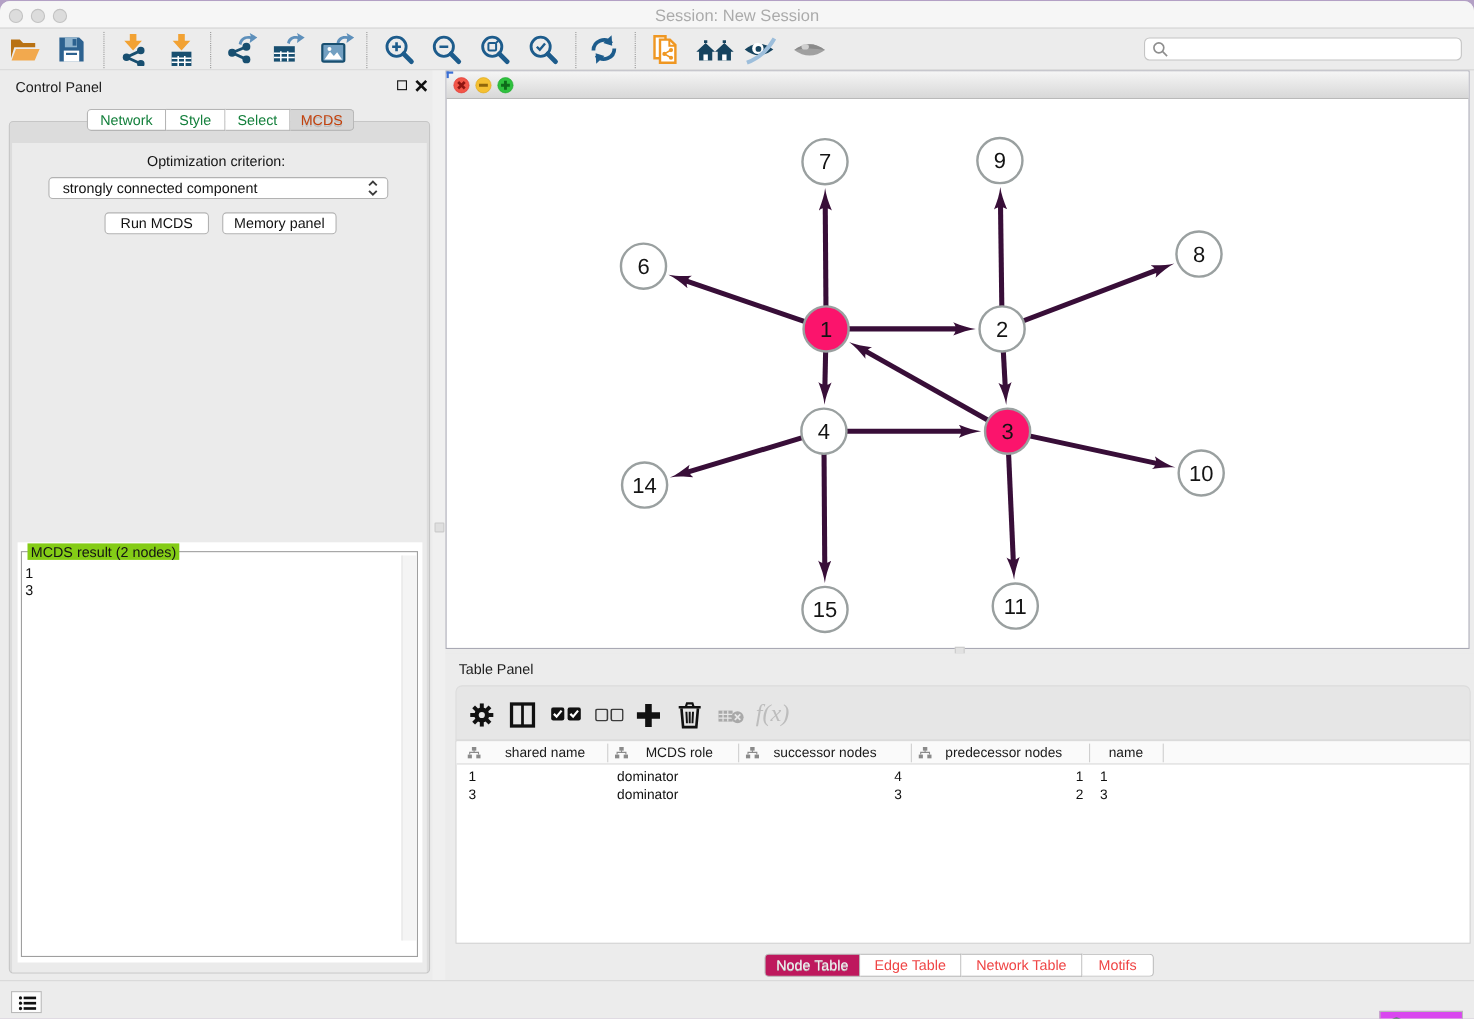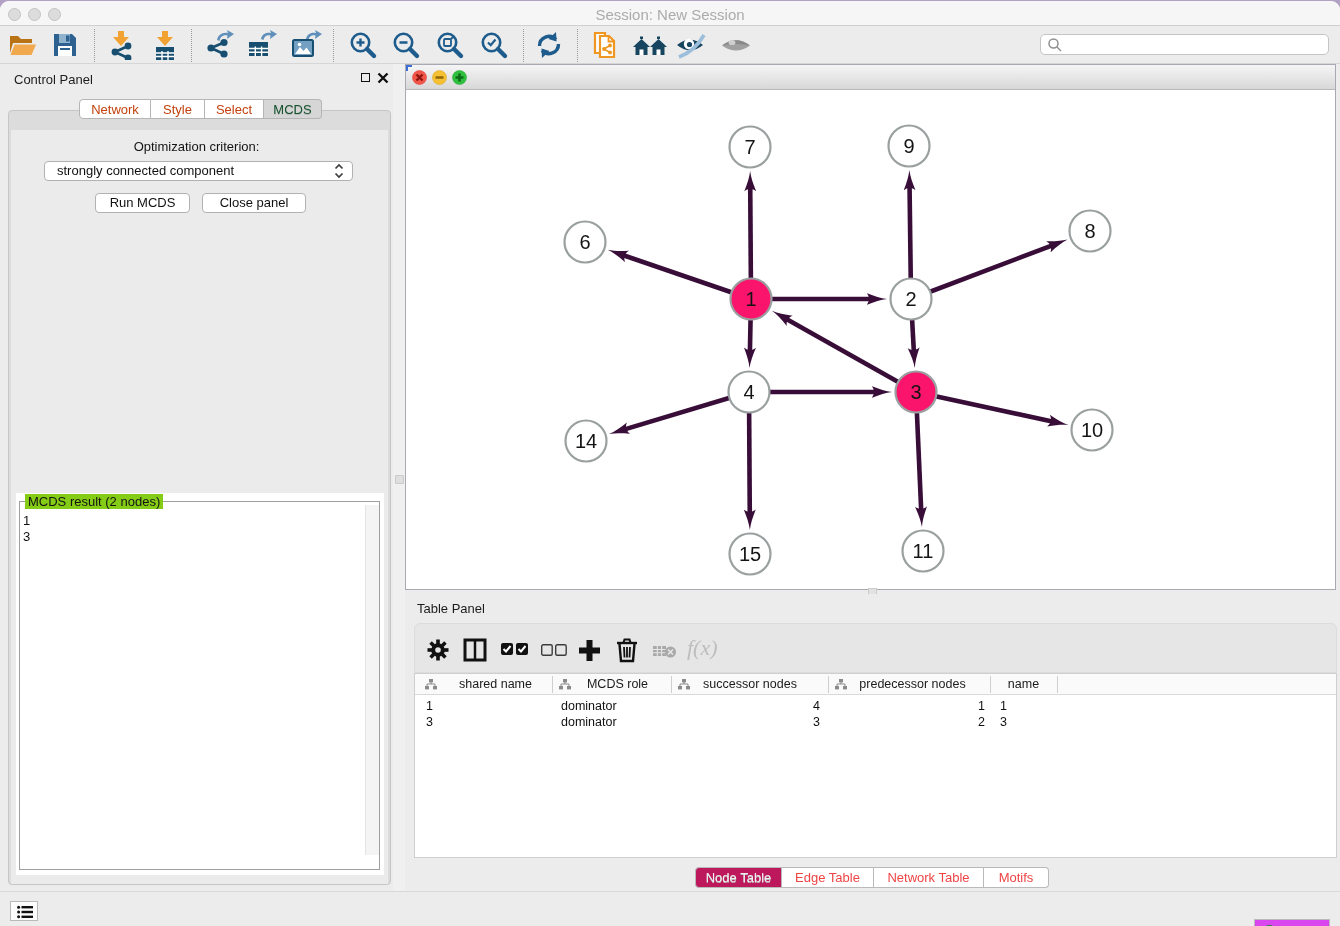--- a/index.html
+++ b/index.html
@@ -10,21 +10,21 @@
 #wtitle { position:absolute; top:5px; left:0; width:100%; text-align:center; font-size:15px; color:#ababab; }
 #toolbar { position:absolute; left:0; top:26px; width:1340px; height:37px; background:#ececec; border-bottom:1px solid #d6d6d6; }
 .tbi { position:absolute; top:3px; }
 .tsep { position:absolute; top:2px; height:33px; width:0; border-left:1px dotted #9a9a9a; }
 #search { position:absolute; left:1040px; top:7px; width:289px; height:21px; background:#fff; border:1px solid #c4c4c4; border-radius:5px; }
 
 #cp { position:absolute; left:0; top:63px; width:393px; height:827px; background:#ececec; }
 #cptitle { position:absolute; left:14px; top:8px; font-size:13px; color:#1c1c1c; }
 #cppane { position:absolute; left:8px; top:46px; width:383px; height:775px; background:#dcdcdc; border:1px solid #c6c6c6; border-radius:4px; }
 #cpinner { position:absolute; left:2px; top:19px; width:377px; height:754px; background:#ebebeb; }
-.tab { position:absolute; top:35px; height:20px; background:#fff; border:1px solid #b5b5b5; font-size:13px; color:#c2410c; text-align:center; line-height:19px; }
+.tab { position:absolute; top:35px; height:20px; background:#fff; border:1px solid #b5b5b5; font-size:13px; color:#15803d; text-align:center; line-height:19px; }
 #optlab { position:absolute; left:0; top:75px; width:393px; text-align:center; font-size:13px; color:#141414; }
 #combo { position:absolute; left:44px; top:97px; width:309px; height:20px; background:#fff; border:1px solid #b2b2b2; border-radius:4px; font-size:13px; color:#111; line-height:18px; padding-left:12px; }
 .btn { position:absolute; top:129px; height:20px; background:#fff; border:1px solid #b2b2b2; border-radius:4px; font-size:13px; color:#111; text-align:center; line-height:18px; }
 #mcdsbox { position:absolute; left:16px; top:429px; width:368px; height:382px; background:#fff; }
 #mcdsfs { position:absolute; left:3px; top:8px; width:361px; height:369px; border:1px solid #9f9f9f; }
 #mcdslab { position:absolute; left:9px; top:1px; background:#84cc16; padding:0 3px; font-size:13px; color:#141414; }
 #mcdstxt { position:absolute; left:7px; top:20px; font-size:13px; color:#111; line-height:16px; }
 #mcdssb { position:absolute; right:5px; top:12px; width:14px; height:350px; background:#f4f4f4; border-left:1px solid #e4e4e4; }
 #vsplit { position:absolute; left:393px; top:63px; width:12px; height:827px; background:#f0f0f0; }
 #vgrip { position:absolute; left:2px; top:411px; width:9px; height:9px; background:#dfdfdf; border:1px solid #cacaca; border-radius:1px; }
@@ -171,29 +171,29 @@
     <div style="position:absolute;left:361px;top:9px;width:9px;height:9px;border:1.5px solid #111"></div>
     <svg style="position:absolute;left:377px;top:8px" width="12" height="12" viewBox="0 0 12 12">
         <path d="M1.5 1.5 L10.5 10.5 M10.5 1.5 L1.5 10.5" stroke="#111" stroke-width="2.4"></path>
       </svg>
     <div id="cppane">
         <div id="cpinner"></div>
       </div>
     <div class="tab" style="left:79px;width:72px;border-radius:4px 0 0 4px">Network</div>
     <div class="tab" style="left:151px;width:54px;border-left:none">Style</div>
     <div class="tab" style="left:205px;width:59px;border-left:none">Select</div>
-    <div class="tab" style="left:264px;width:58px;border-left:none;background:#d6d6d6;color:#14532d;text-shadow:0 1px 0 #bbb;border-radius:0 4px 4px 0">MCDS</div>
+    <div class="tab" style="left:264px;width:58px;border-left:none;background:#d6d6d6;color:#c2410c;text-shadow:0 1px 0 #bbb;border-radius:0 4px 4px 0">MCDS</div>
     <div id="optlab">Optimization criterion:</div>
     <div id="combo">strongly connected component
       <svg width="12" height="16" viewBox="0 0 12 16" style="position:absolute;right:7px;top:1px">
           <path d="M2.5 5.5 L6 2 L9.5 5.5 M2.5 10.5 L6 14 L9.5 10.5" fill="none" stroke="#3c3c3c" stroke-width="1.7"></path>
         </svg>
     </div>
     <div class="btn" style="left:95px;width:95px">Run MCDS</div>
-    <div class="btn" style="left:202px;width:104px">Close panel</div>
+    <div class="btn" style="left:202px;width:104px">Memory panel</div>
     <div id="mcdsbox">
       <div id="mcdsfs"></div>
       <div id="mcdslab">MCDS result (2 nodes)</div>
       <div id="mcdstxt">1<br>3</div>
       <div id="mcdssb"></div>
     </div>
   </div>
   <div id="vsplit">
       <div id="vgrip"></div>
     </div>

